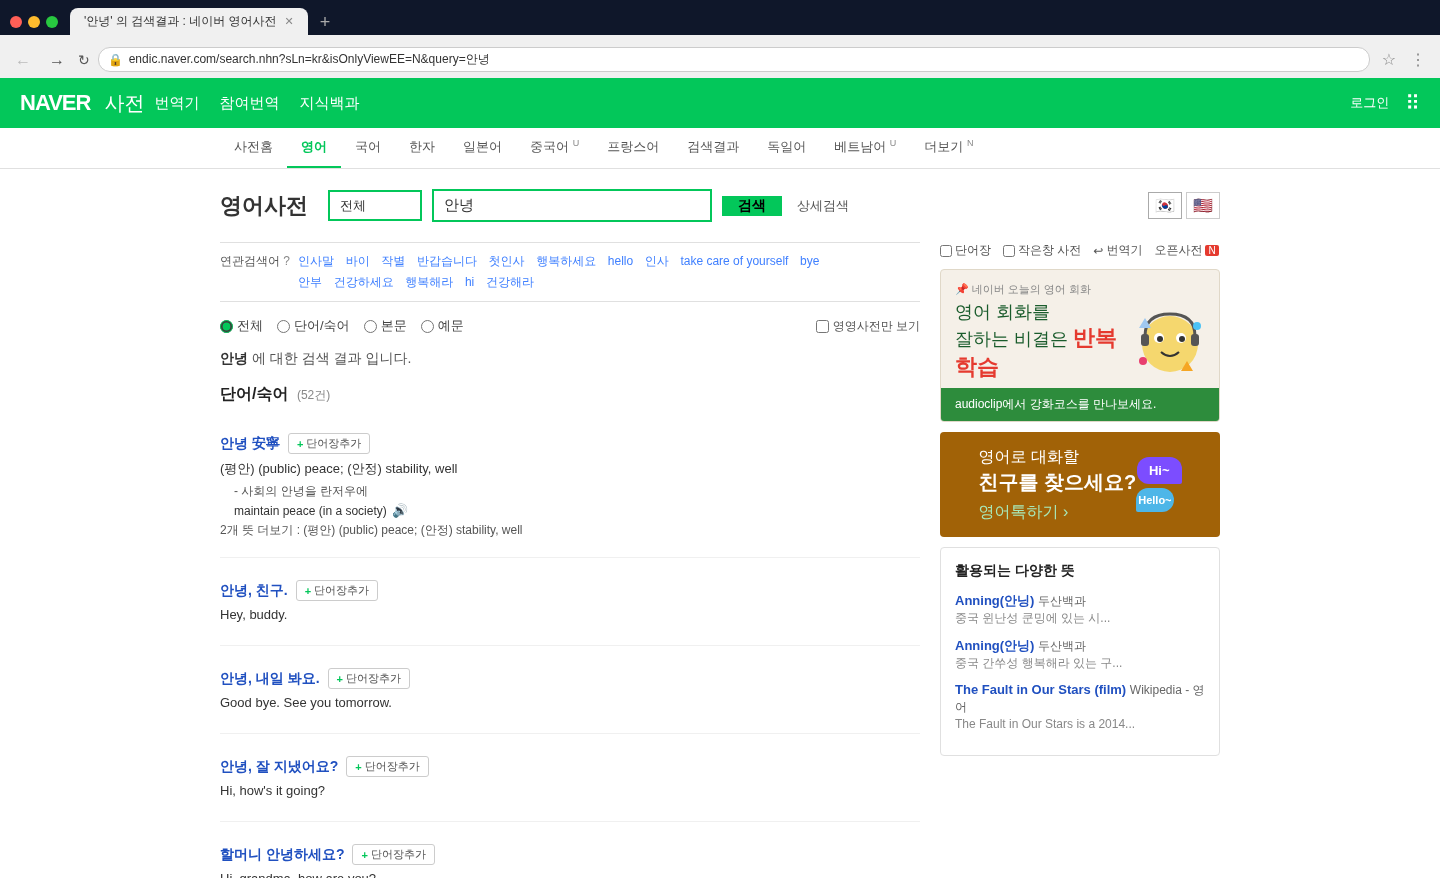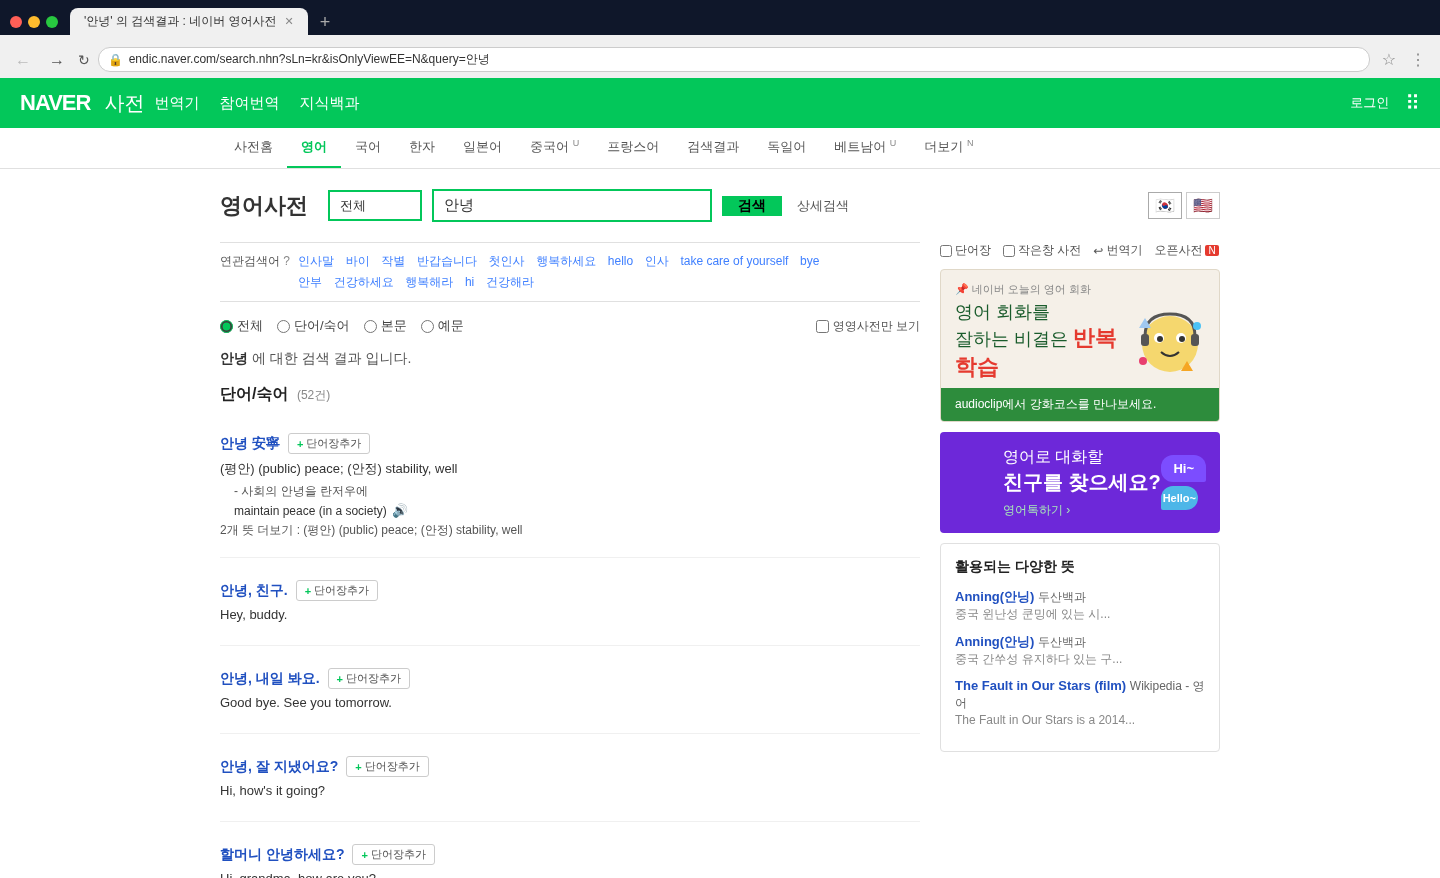--- a/index.html
+++ b/index.html
@@ -361,48 +361,48 @@
               <polygon points="52,55 58,65 46,65" fill="#f5a623"></polygon>
               <polygon points="10,12 16,22 4,22" fill="#a0c8f0"></polygon>
             </svg>
           </div>
         </div>
         <div style="background:#2d8c3c;padding:8px 14px;color:white;font-size:12px;">
           <span>audioclip에서 강화코스를 만나보세요.</span>
         </div>
       </div>
 
-      <div style="background:#6d28d9;border-radius:4px;overflow:hidden;margin-bottom:10px;padding:14px 14px;min-height:90px;display:flex;align-items:center;justify-content:flex-end;">
+      <div style="background:#a16207;border-radius:4px;overflow:hidden;margin-bottom:10px;padding:14px 14px;min-height:90px;display:flex;align-items:center;justify-content:center;">
         <div>
           <div style="font-size:16px;color:white;line-height:1.4;">
             <span>영어로 대화할</span><br>
             <strong style="font-size:20px;">친구를 찾으세요?</strong>
           </div>
-          <div style="font-size:12px;color:#a8e8b8;margin-top:6px;">영어톡하기 ›</div>
+          <div style="font-size:16px;color:#a8e8b8;margin-top:6px;">영어톡하기 ›</div>
         </div>
 
         <div style="display:flex;flex-direction:column;gap:4px;align-items:flex-end;">
           <div style="background:#7c4dff;color:white;border-radius:12px 12px 2px 12px;padding:6px 12px;font-size:13px;font-weight:bold;">Hi~</div>
           <div style="background:#4db6e8;color:white;border-radius:12px 12px 12px 2px;padding:6px 2px;font-size:11px;font-weight:bold;margin-right:8px;">Hello~</div>
         </div>
       </div>
 
       <div class="meanings-panel">
         <div class="meanings-title">활용되는 다양한 뜻</div>
 
         <div class="meaning-item">
           <a href="#" class="meaning-item-title">Anning(안닝)</a>
           <span class="meaning-item-sub"> 두산백과</span><br>
           <span class="meaning-item-desc">중국 윈난성 쿤밍에 있는 시...</span>
         </div>
 
         <div class="meaning-item">
           <a href="#" class="meaning-item-title">Anning(안닝)</a>
           <span class="meaning-item-sub"> 두산백과</span><br>
-          <span class="meaning-item-desc">중국 간쑤성 유지하다 있는 구...</span>
+          <span class="meaning-item-desc">중국 간쑤성 행복해라 있는 구...</span>
         </div>
 
         <div class="meaning-item">
           <div>
             <a href="#" class="meaning-item-title">The Fault in Our Stars (film)</a>
             <span class="meaning-item-sub"> Wikipedia - 영어</span>
           </div>
           <span class="meaning-item-desc">The Fault in Our Stars is a 2014...</span>
         </div>
       </div>

